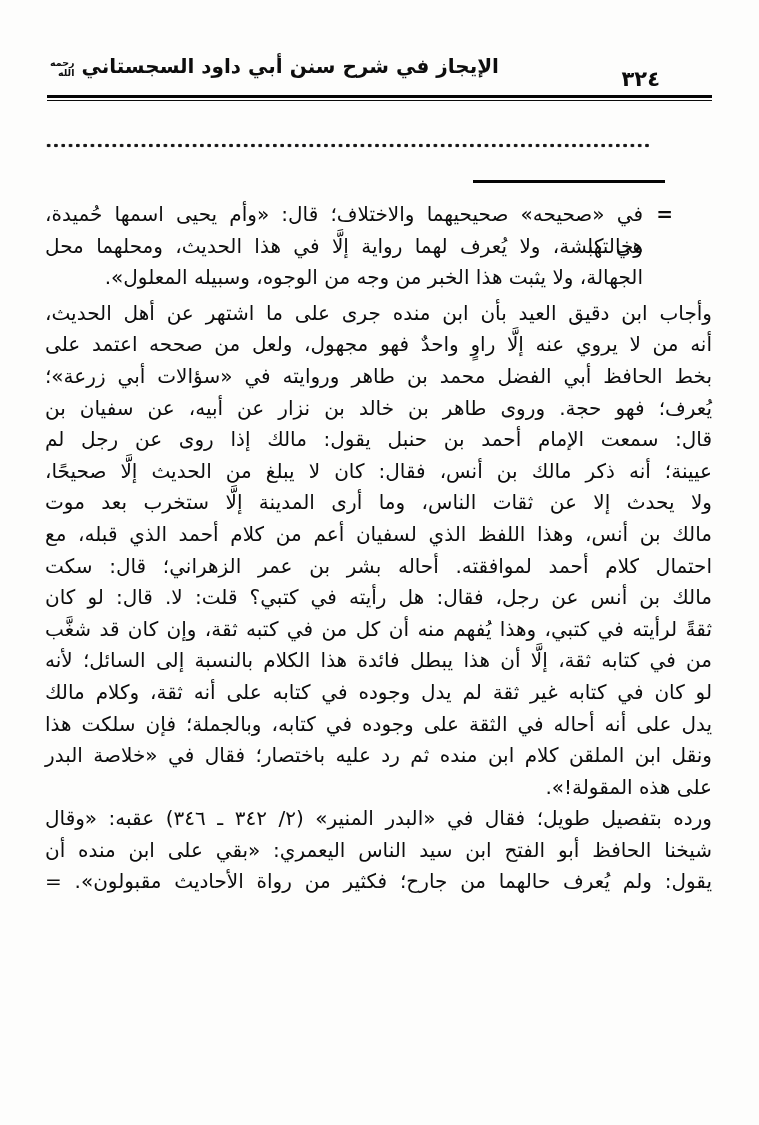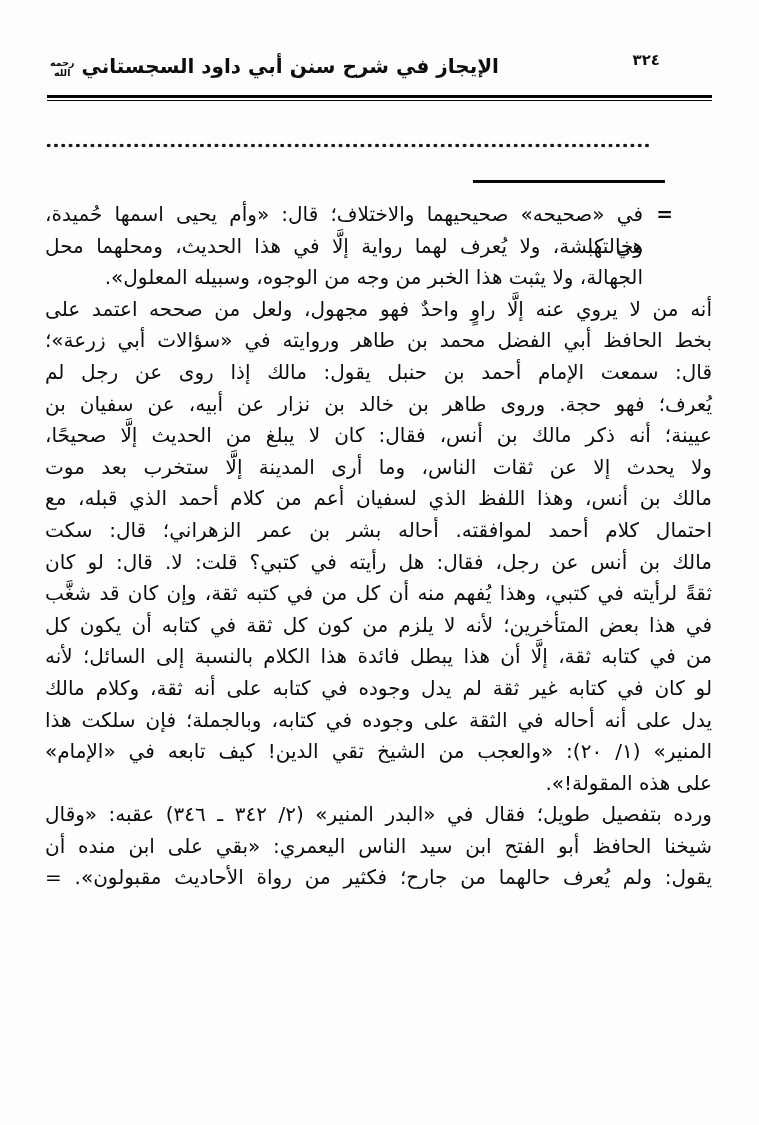--- a/index.html
+++ b/index.html
@@ -12,28 +12,28 @@
     font-family:"DejaVu Sans","Liberation Sans",sans-serif;
     overflow:hidden;
   }
   
   .header-title{
     position:absolute;left:50px;top:54px;
     display:flex;direction:rtl;align-items:center;gap:7px;
     font-weight:bold;font-size:20px;white-space:nowrap;
   }
   .ornament{
-    display:inline-block;text-align:center;
+    display:inline-block;
     font-size:9.5px;line-height:10.5px;font-weight:bold;
     transform:translateY(2px);
   }
   .ornament span{display:block;}
   .page-number{
-    position:absolute;right:99px;top:51px;
-    font-weight:bold;font-size:15px;letter-spacing:2px;
+    position:absolute;right:99px;top:67px;
+    font-weight:bold;font-size:21px;letter-spacing:2px;
   }
   .header-rule{
     position:absolute;left:47px;right:47px;top:95px;
     height:2px;
     border-top:3px solid #050505;
     border-bottom:1px solid #0a0a0a;
   }
   
   .dots-row{
     position:absolute;left:45px;top:142px;
@@ -90,35 +90,35 @@
 
   <div class="fn-text" dir="rtl">
 
     <div class="ln quote">
       <span class="marker">=</span>
       <span>في «صحيحه» صحيحيهما والاختلاف؛ قال: «وأم يحيى اسمها حُميدة، وخالتها</span>
     </div>
     <div class="ln quote">هي كبشة، ولا يُعرف لهما رواية إلَّا في هذا الحديث، ومحلهما محل</div>
     <div class="ln quote end">الجهالة، ولا يثبت هذا الخبر من وجه من الوجوه، وسبيله المعلول».</div>
 
+    <div class="ln gap">وأجاب ابن دقيق العيد بأن ابن منده جرى على ما اشتهر عن أهل الحديث،</div>
     <div class="ln">أنه من لا يروي عنه إلَّا راوٍ واحدٌ فهو مجهول، ولعل من صححه اعتمد على</div>
     <div class="ln">بخط الحافظ أبي الفضل محمد بن طاهر وروايته في «سؤالات أبي زرعة»؛</div>
+    <div class="ln">يُعرف؛ فهو حجة. وروى طاهر بن خالد بن نزار عن أبيه، عن سفيان بن</div>
     <div class="ln">قال: سمعت الإمام أحمد بن حنبل يقول: مالك إذا روى عن رجل لم</div>
-    <div class="ln">يُعرف؛ فهو حجة. وروى طاهر بن خالد بن نزار عن أبيه، عن سفيان بن</div>
     <div class="ln">عيينة؛ أنه ذكر مالك بن أنس، فقال: كان لا يبلغ من الحديث إلَّا صحيحًا،</div>
     <div class="ln">ولا يحدث إلا عن ثقات الناس، وما أرى المدينة إلَّا ستخرب بعد موت</div>
     <div class="ln">مالك بن أنس، وهذا اللفظ الذي لسفيان أعم من كلام أحمد الذي قبله، مع</div>
     <div class="ln">احتمال كلام أحمد لموافقته. أحاله بشر بن عمر الزهراني؛ قال: سكت</div>
     <div class="ln">مالك بن أنس عن رجل، فقال: هل رأيته في كتبي؟ قلت: لا. قال: لو كان</div>
     <div class="ln">ثقةً لرأيته في كتبي، وهذا يُفهم منه أن كل من في كتبه ثقة، وإن كان قد شغَّب</div>
-    <div class="ln">في هذا بعض المتأخرين؛ لأنه لا يلزم من كون كل ثقة في كتابه أن يكون كل</div>
     <div class="ln">من في كتابه ثقة، إلَّا أن هذا يبطل فائدة هذا الكلام بالنسبة إلى السائل؛ لأنه</div>
     <div class="ln">لو كان في كتابه غير ثقة لم يدل وجوده في كتابه على أنه ثقة، وكلام مالك</div>
     <div class="ln">يدل على أنه أحاله في الثقة على وجوده في كتابه، وبالجملة؛ فإن سلكت هذا</div>
-    <div class="ln">المنير» (١/ ٢٠): «والعجب من الشيخ تقي الدين! كيف تابعه في «الإمام»</div>
+    <div class="ln">ونقل ابن الملقن كلام ابن منده ثم رد عليه باختصار؛ فقال في «خلاصة البدر</div>
     <div class="ln end">على هذه المقولة!».</div>
     <div class="ln">ورده بتفصيل طويل؛ فقال في «البدر المنير» (٢/ ٣٤٢ ـ ٣٤٦) عقبه: «وقال</div>
     <div class="ln">شيخنا الحافظ أبو الفتح ابن سيد الناس اليعمري: «بقي على ابن منده أن</div>
     <div class="ln">يقول: ولم يُعرف حالهما من جارح؛ فكثير من رواة الأحاديث مقبولون». =</div>
 
   </div>
 
 </div>
 
 </body></html>

